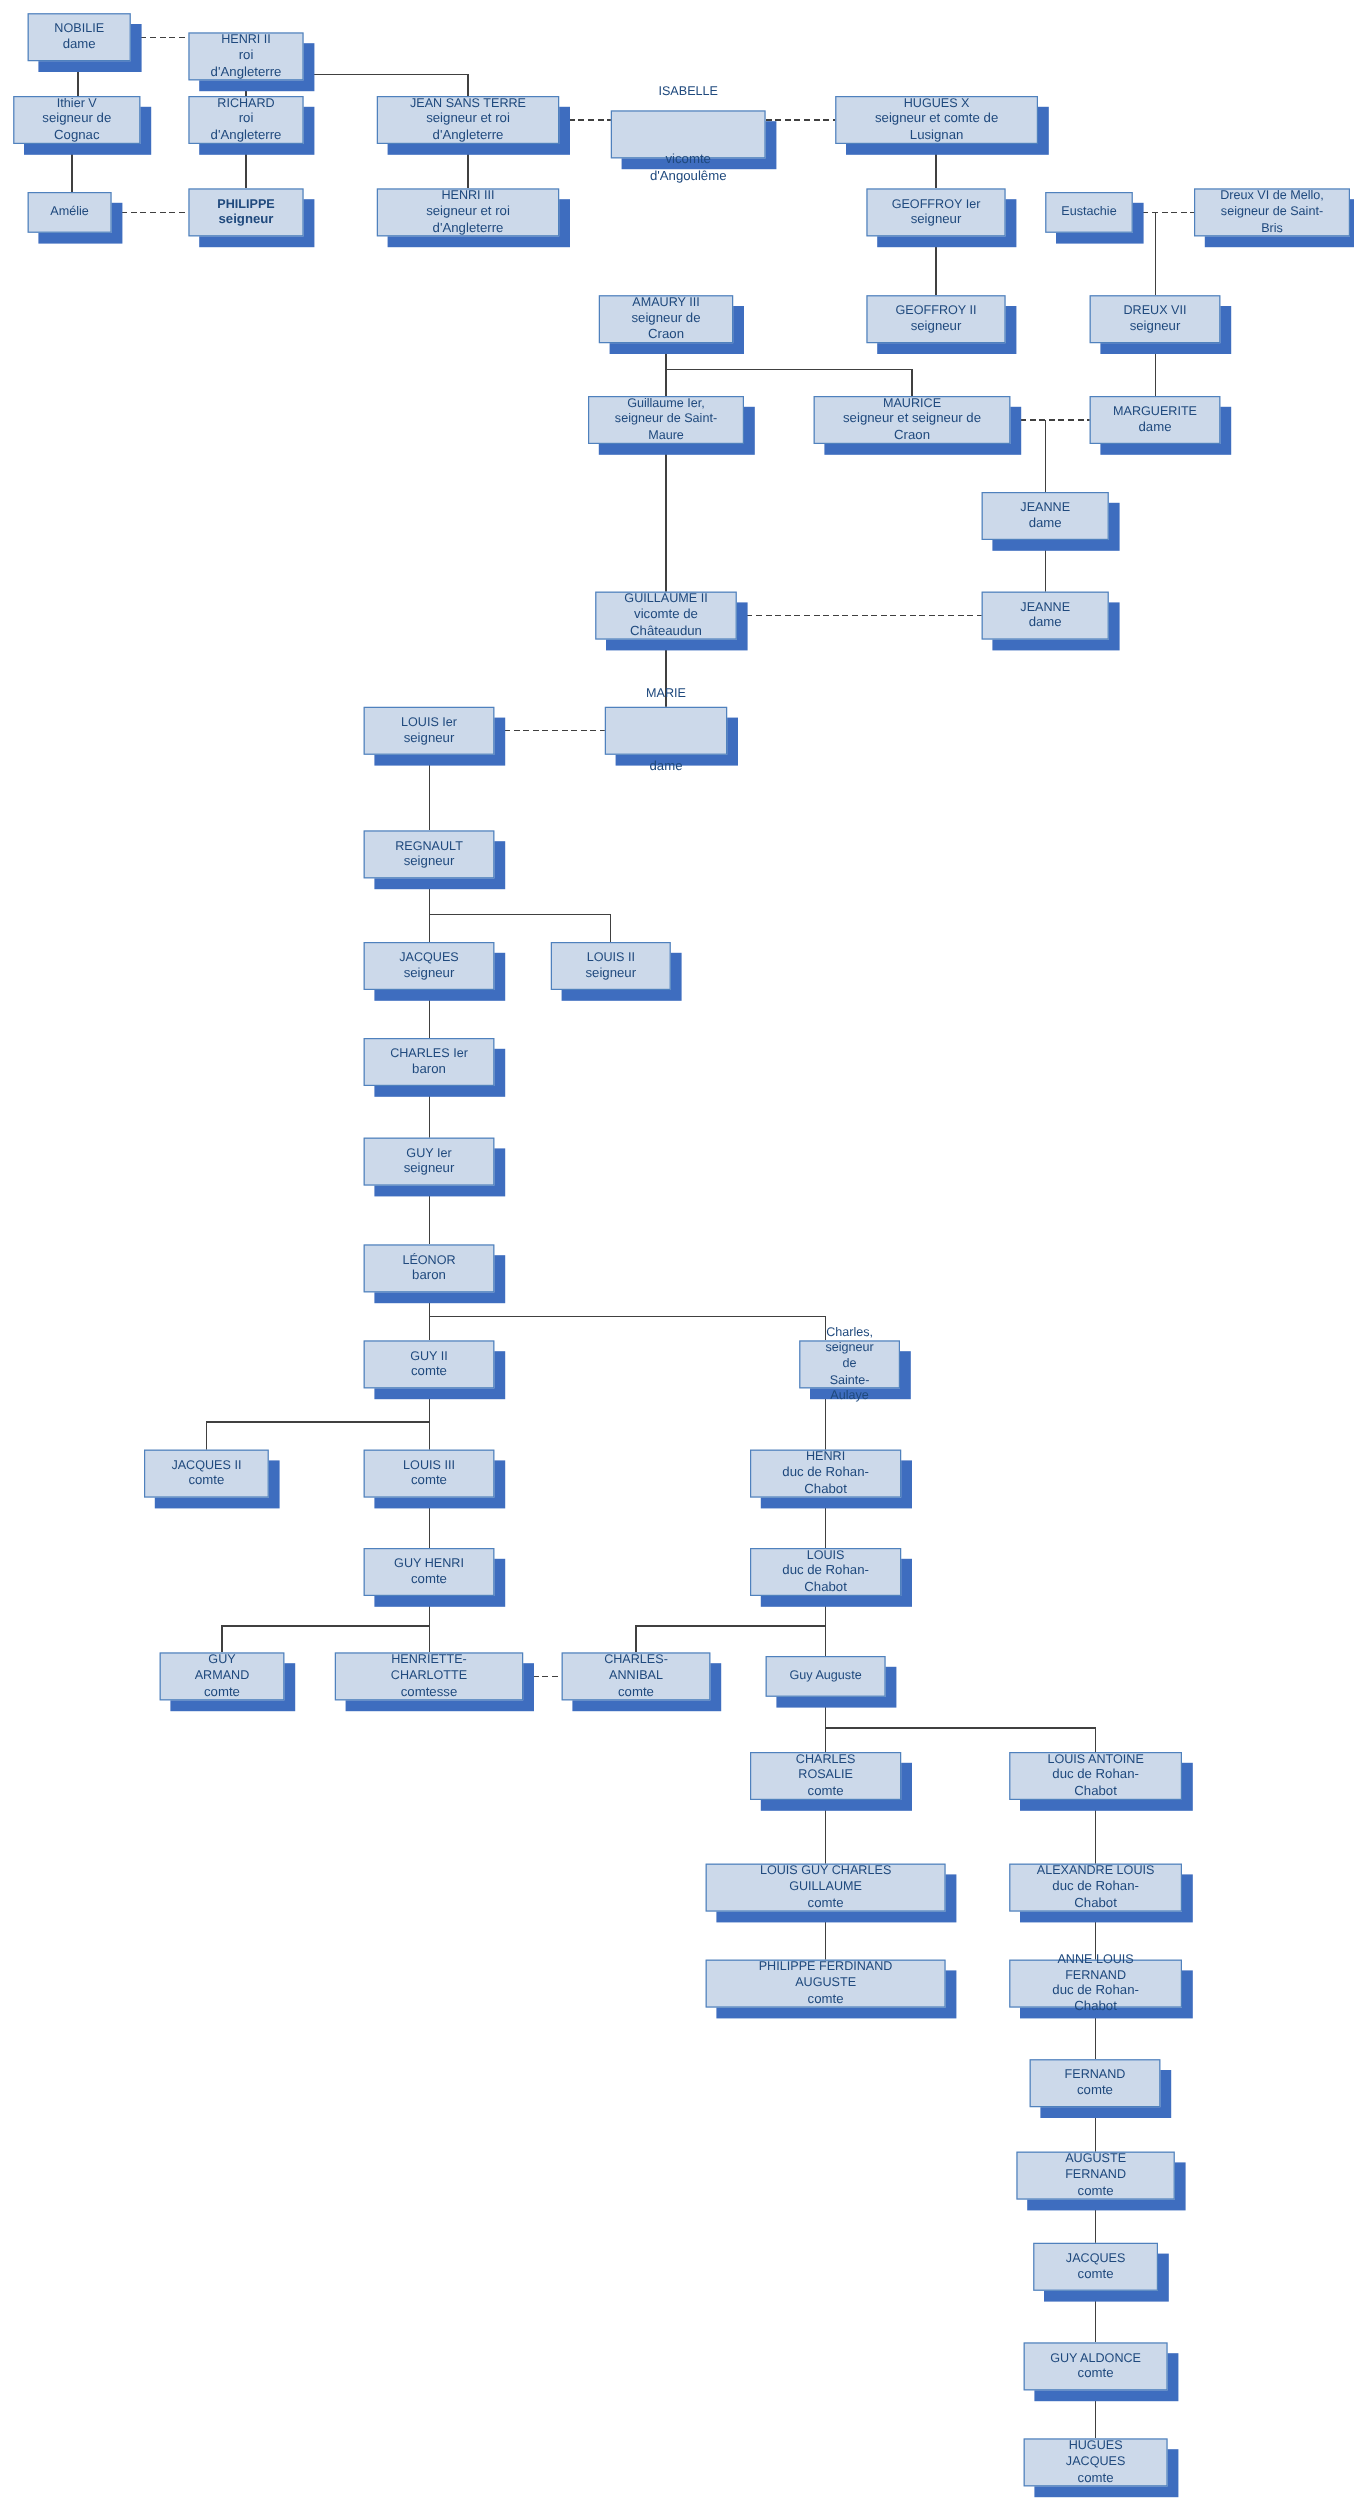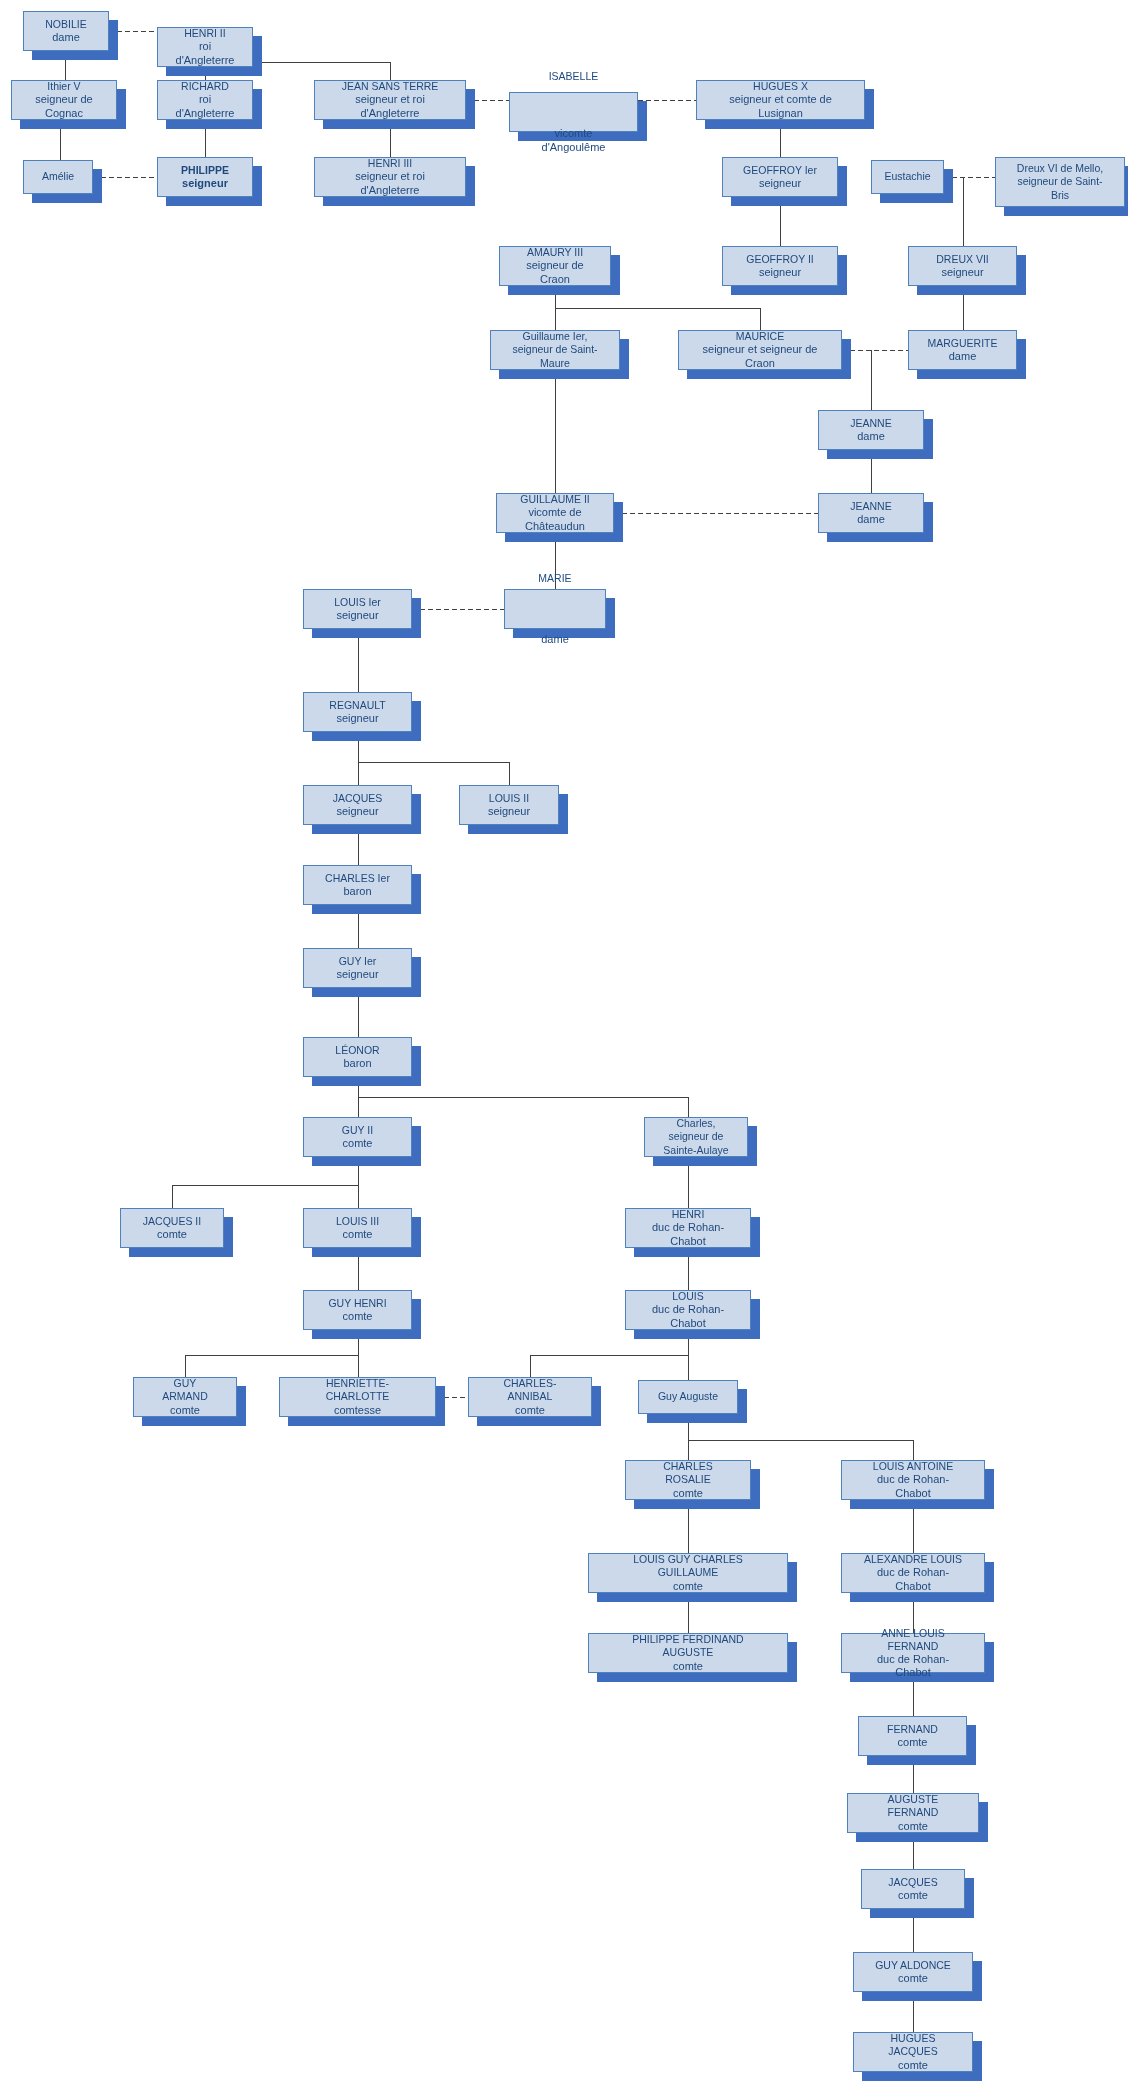--- a/index.html
+++ b/index.html
@@ -135,21 +135,21 @@
       <div class="name">HENRI III</div>
       <div class="title">seigneur et roi d'Angleterre</div>
     </div>
     <div class="node" style="left: 722px; top: 157px; width: 116px; height: 40px;">
       <div class="name">GEOFFROY Ier</div>
       <div class="title">seigneur</div>
     </div>
     <div class="node" style="left: 871px; top: 160px; width: 73px; height: 34px;">
       <div class="name">Eustachie</div>
     </div>
-    <div class="node" style="left: 995px; top: 157px; width: 130px; height: 50px;">
+    <div class="node" style="left: 995px; top: 157px; width: 130px; height: 40px;">
       <div class="name">Dreux VI de Mello, seigneur de Saint-Bris</div>
     </div>
     <div class="node" style="left: 499px; top: 246px; width: 112px; height: 40px;">
       <div class="name">AMAURY III</div>
       <div class="title">seigneur de Craon</div>
     </div>
     <div class="node" style="left: 722px; top: 246px; width: 116px; height: 40px;">
       <div class="name">GEOFFROY II</div>
       <div class="title">seigneur</div>
     </div>
@@ -209,21 +209,21 @@
       <div class="title">seigneur</div>
     </div>
     <div class="node" style="left: 303px; top: 1037px; width: 109px; height: 40px;">
       <div class="name">LÉONOR</div>
       <div class="title">baron</div>
     </div>
     <div class="node" style="left: 303px; top: 1117px; width: 109px; height: 40px;">
       <div class="name">GUY II</div>
       <div class="title">comte</div>
     </div>
-    <div class="node" style="left: 644px; top: 1117px; width: 104px; height: 40px;">
+    <div class="node" style="left: 666px; top: 1117px; width: 84px; height: 40px;">
       <div class="name">Charles, seigneur de Sainte-Aulaye</div>
     </div>
     <div class="node" style="left: 120px; top: 1208px; width: 104px; height: 40px;">
       <div class="name">JACQUES II</div>
       <div class="title">comte</div>
     </div>
     <div class="node" style="left: 303px; top: 1208px; width: 109px; height: 40px;">
       <div class="name">LOUIS III</div>
       <div class="title">comte</div>
     </div>

